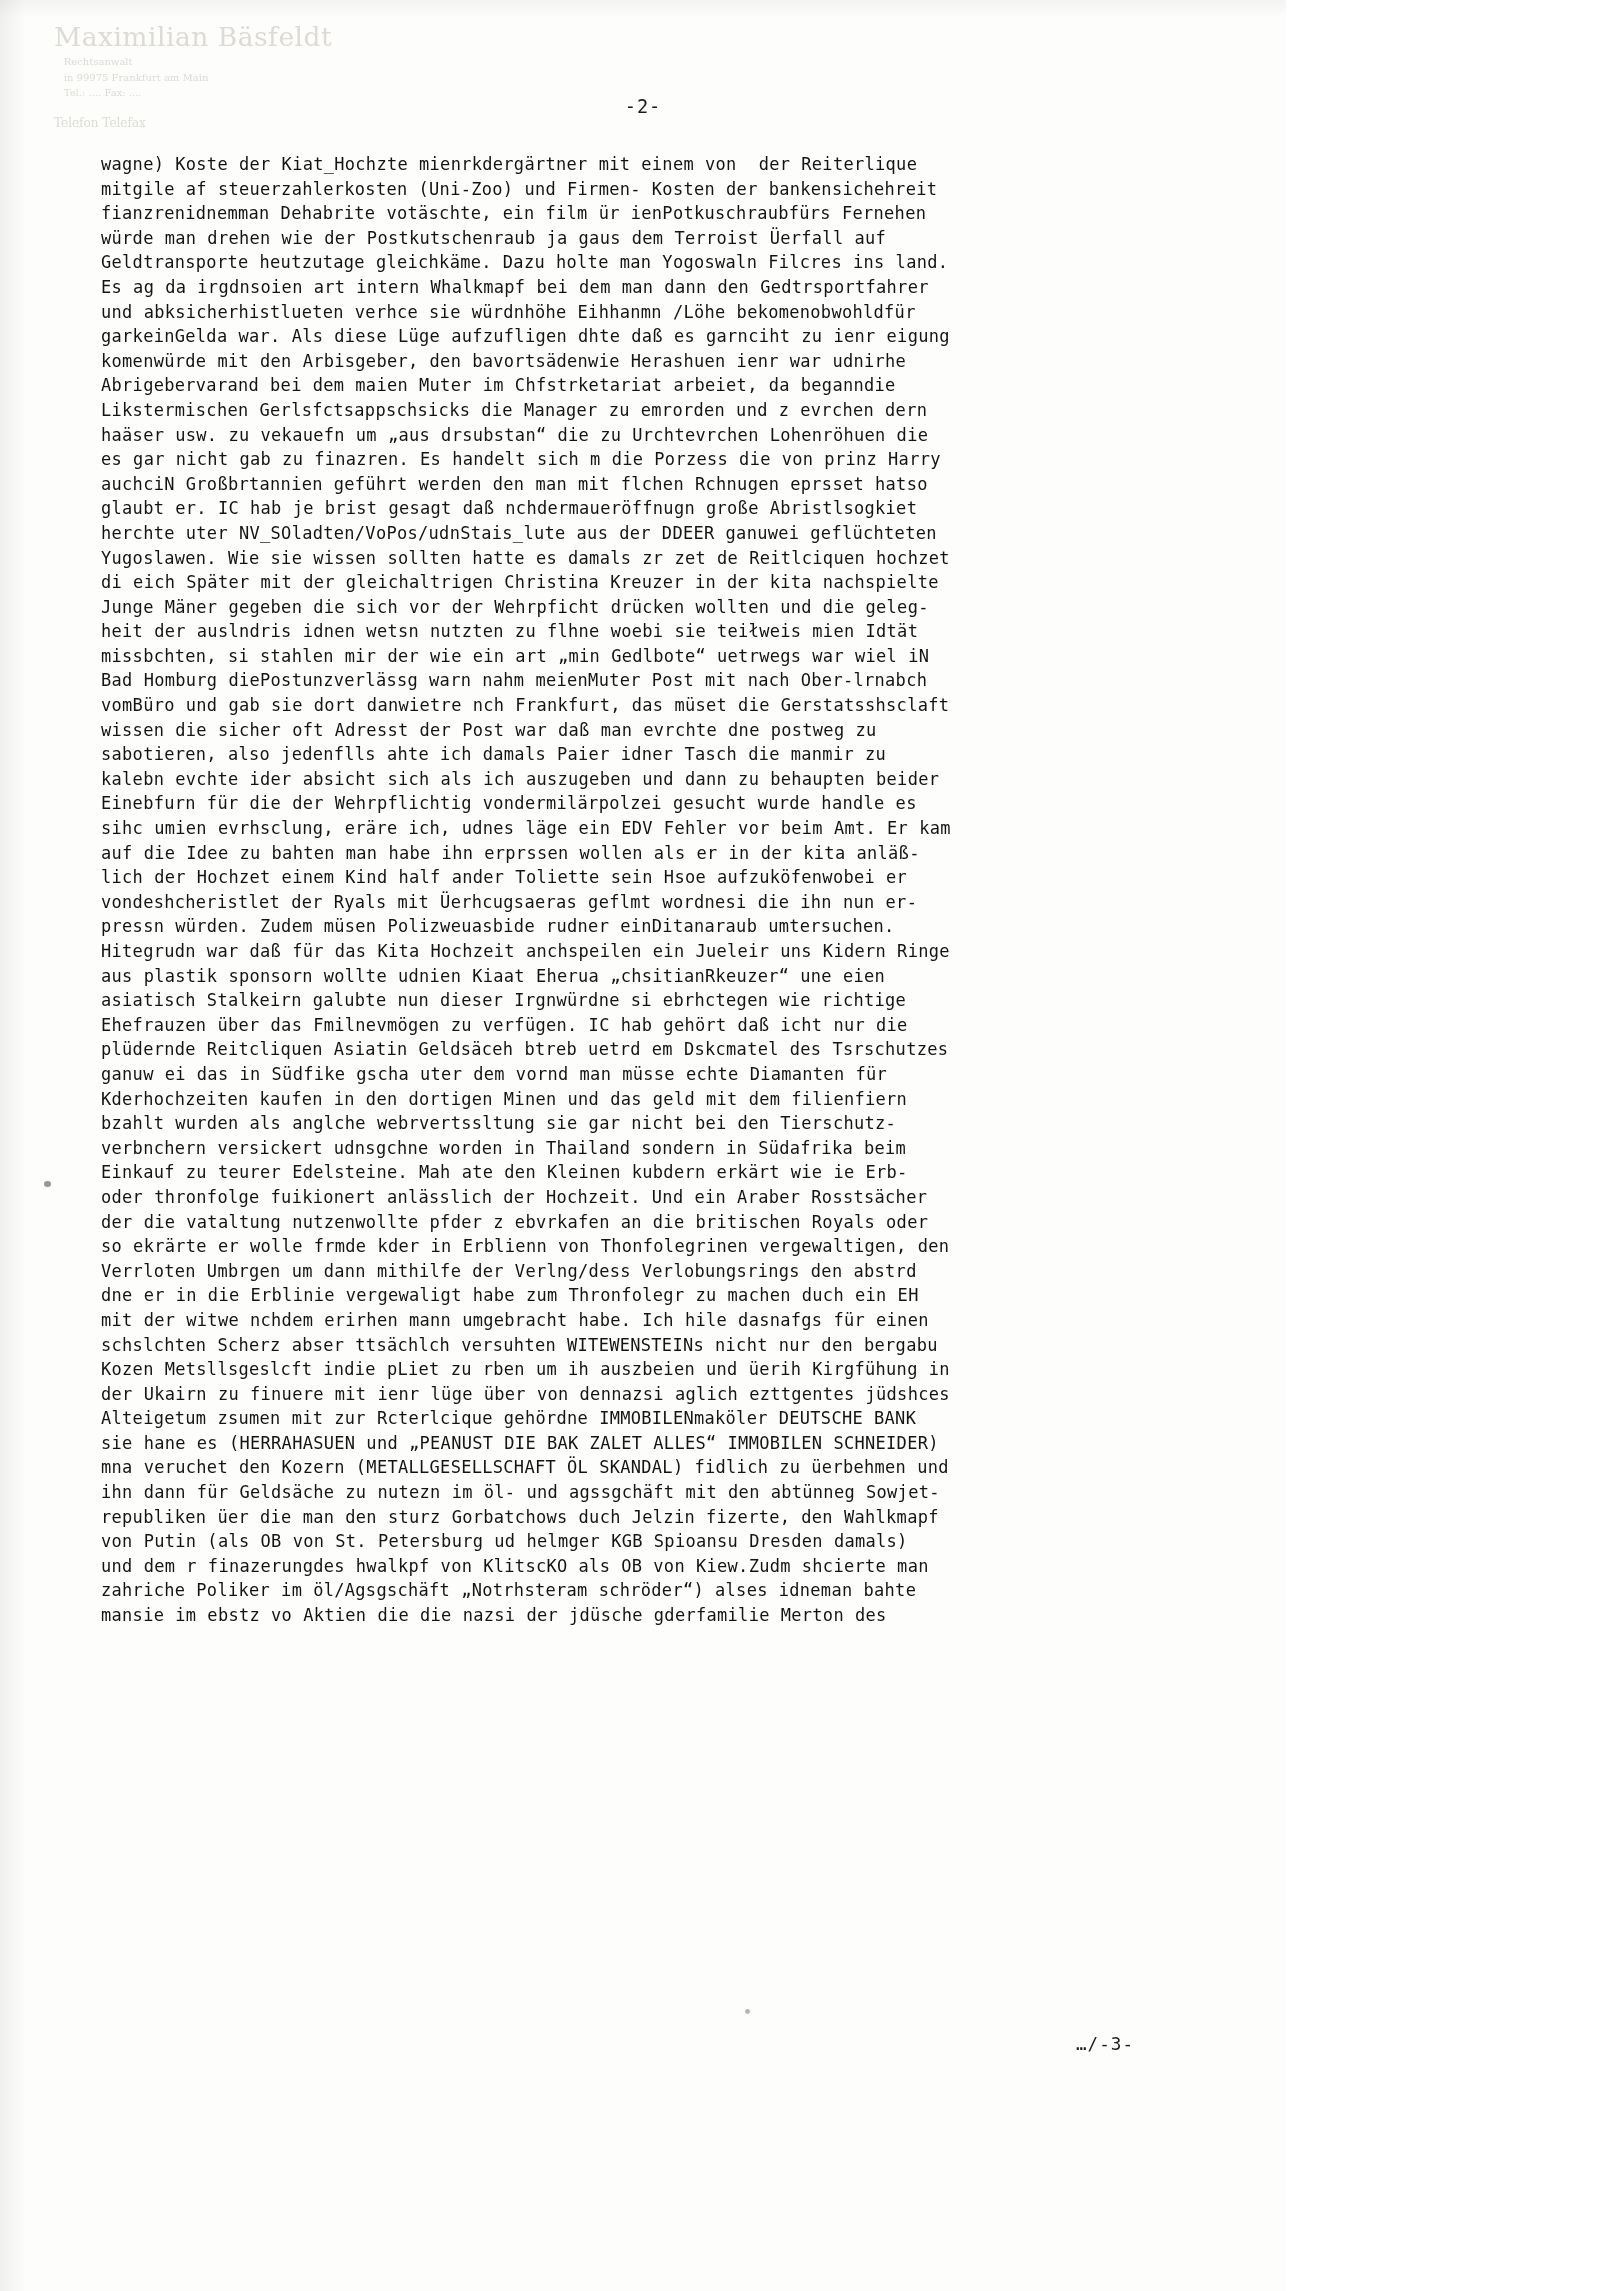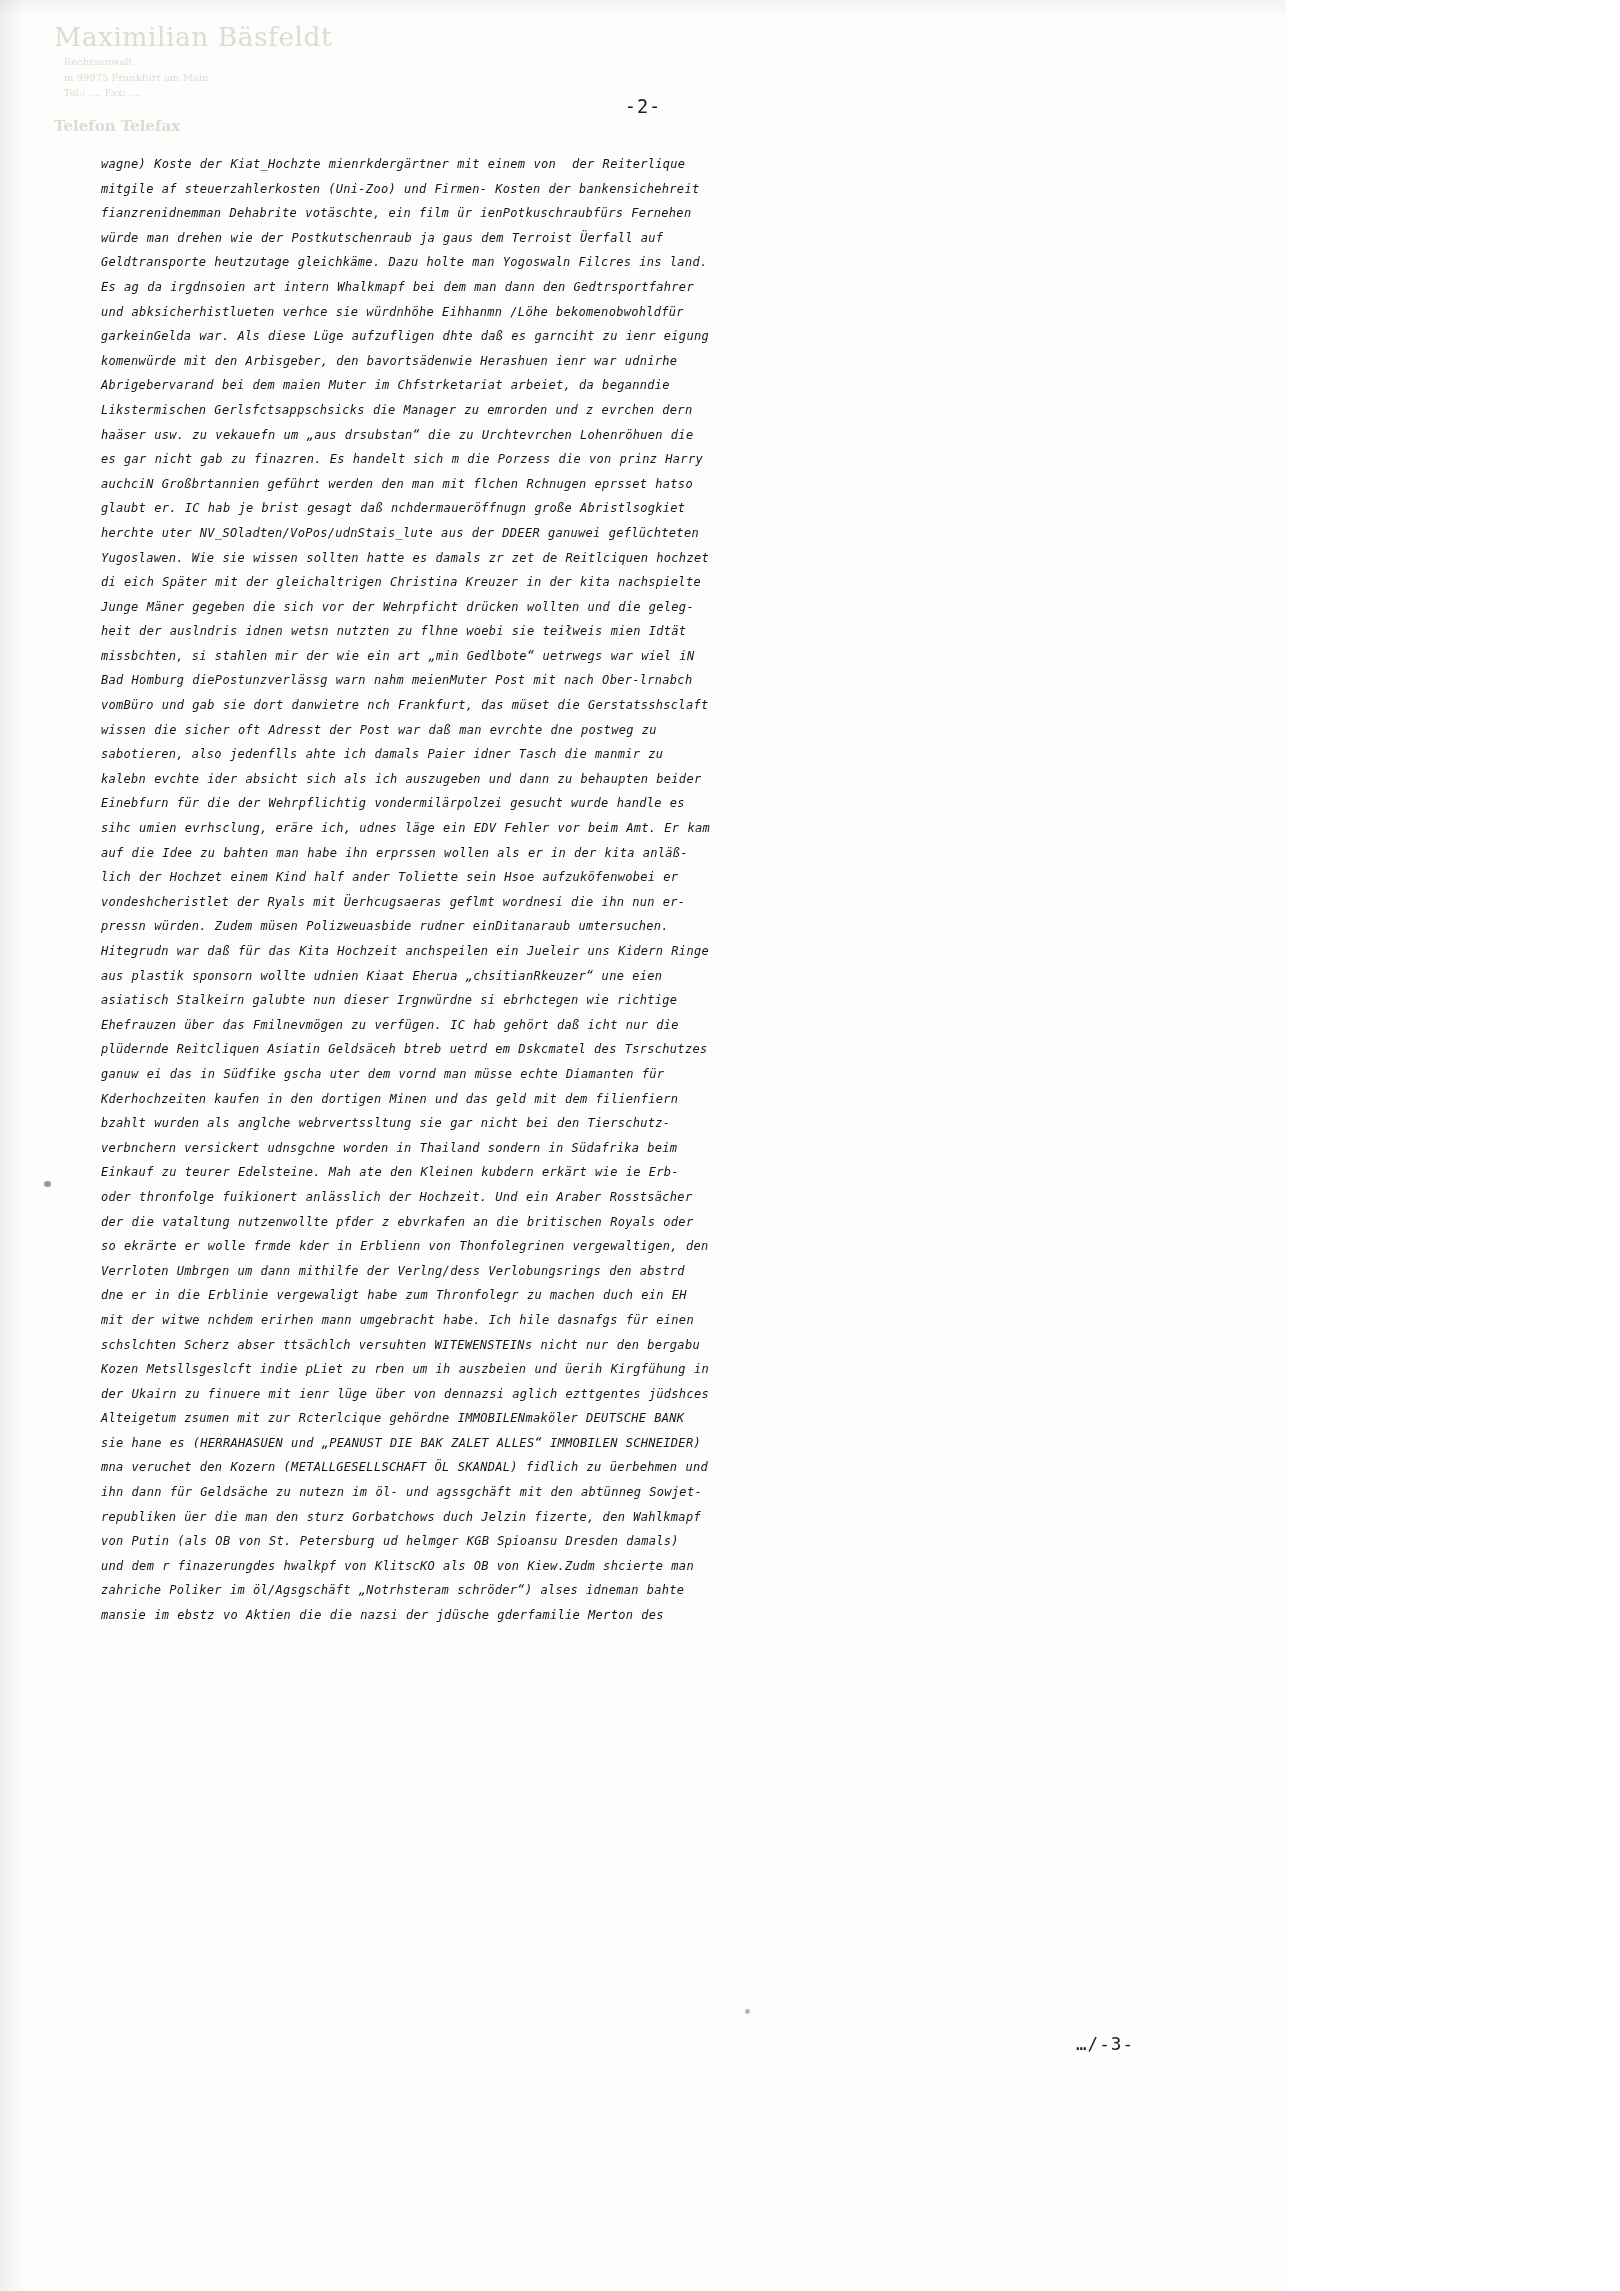--- a/index.html
+++ b/index.html
@@ -32,47 +32,45 @@
     font-size: 26.5px;
     letter-spacing: 0.5px;
     line-height: 1.3;
   }
   .ghost-header .gh-line {
     font-size: 10px;
     line-height: 1.55;
     padding-left: 9.8px;
   }
   .ghost-header .gh-side {
-    font-size: 15px;
+    font-size: 12px;
     line-height: 1.6;
     margin-top: 13.7px;
-    font-weight: bold;
   }
   .page-number {
     position: absolute;
     top: 96px;
     left: 0;
     width: 100%;
     text-align: center;
     font-size: 18.6px;
     letter-spacing: 1px;
     color: #1c1c1c;
   }
   .body-text {
     position: absolute;
     left: 101px;
     top: 152px;
     width: 1392px;
-    font-size: 12px;
+    font-size: 17px;
     line-height: 24.6px;
     letter-spacing: 0.3px;
     color: #141414;
     white-space: pre-wrap;
     word-spacing: 0.5px;
-    font-style: italic;
   }
   .footer-note {
     position: absolute;
     right: 152px;
     bottom: 238px;
     font-size: 17.6px;
     letter-spacing: 1px;
     color: #1c1c1c;
   }
   

